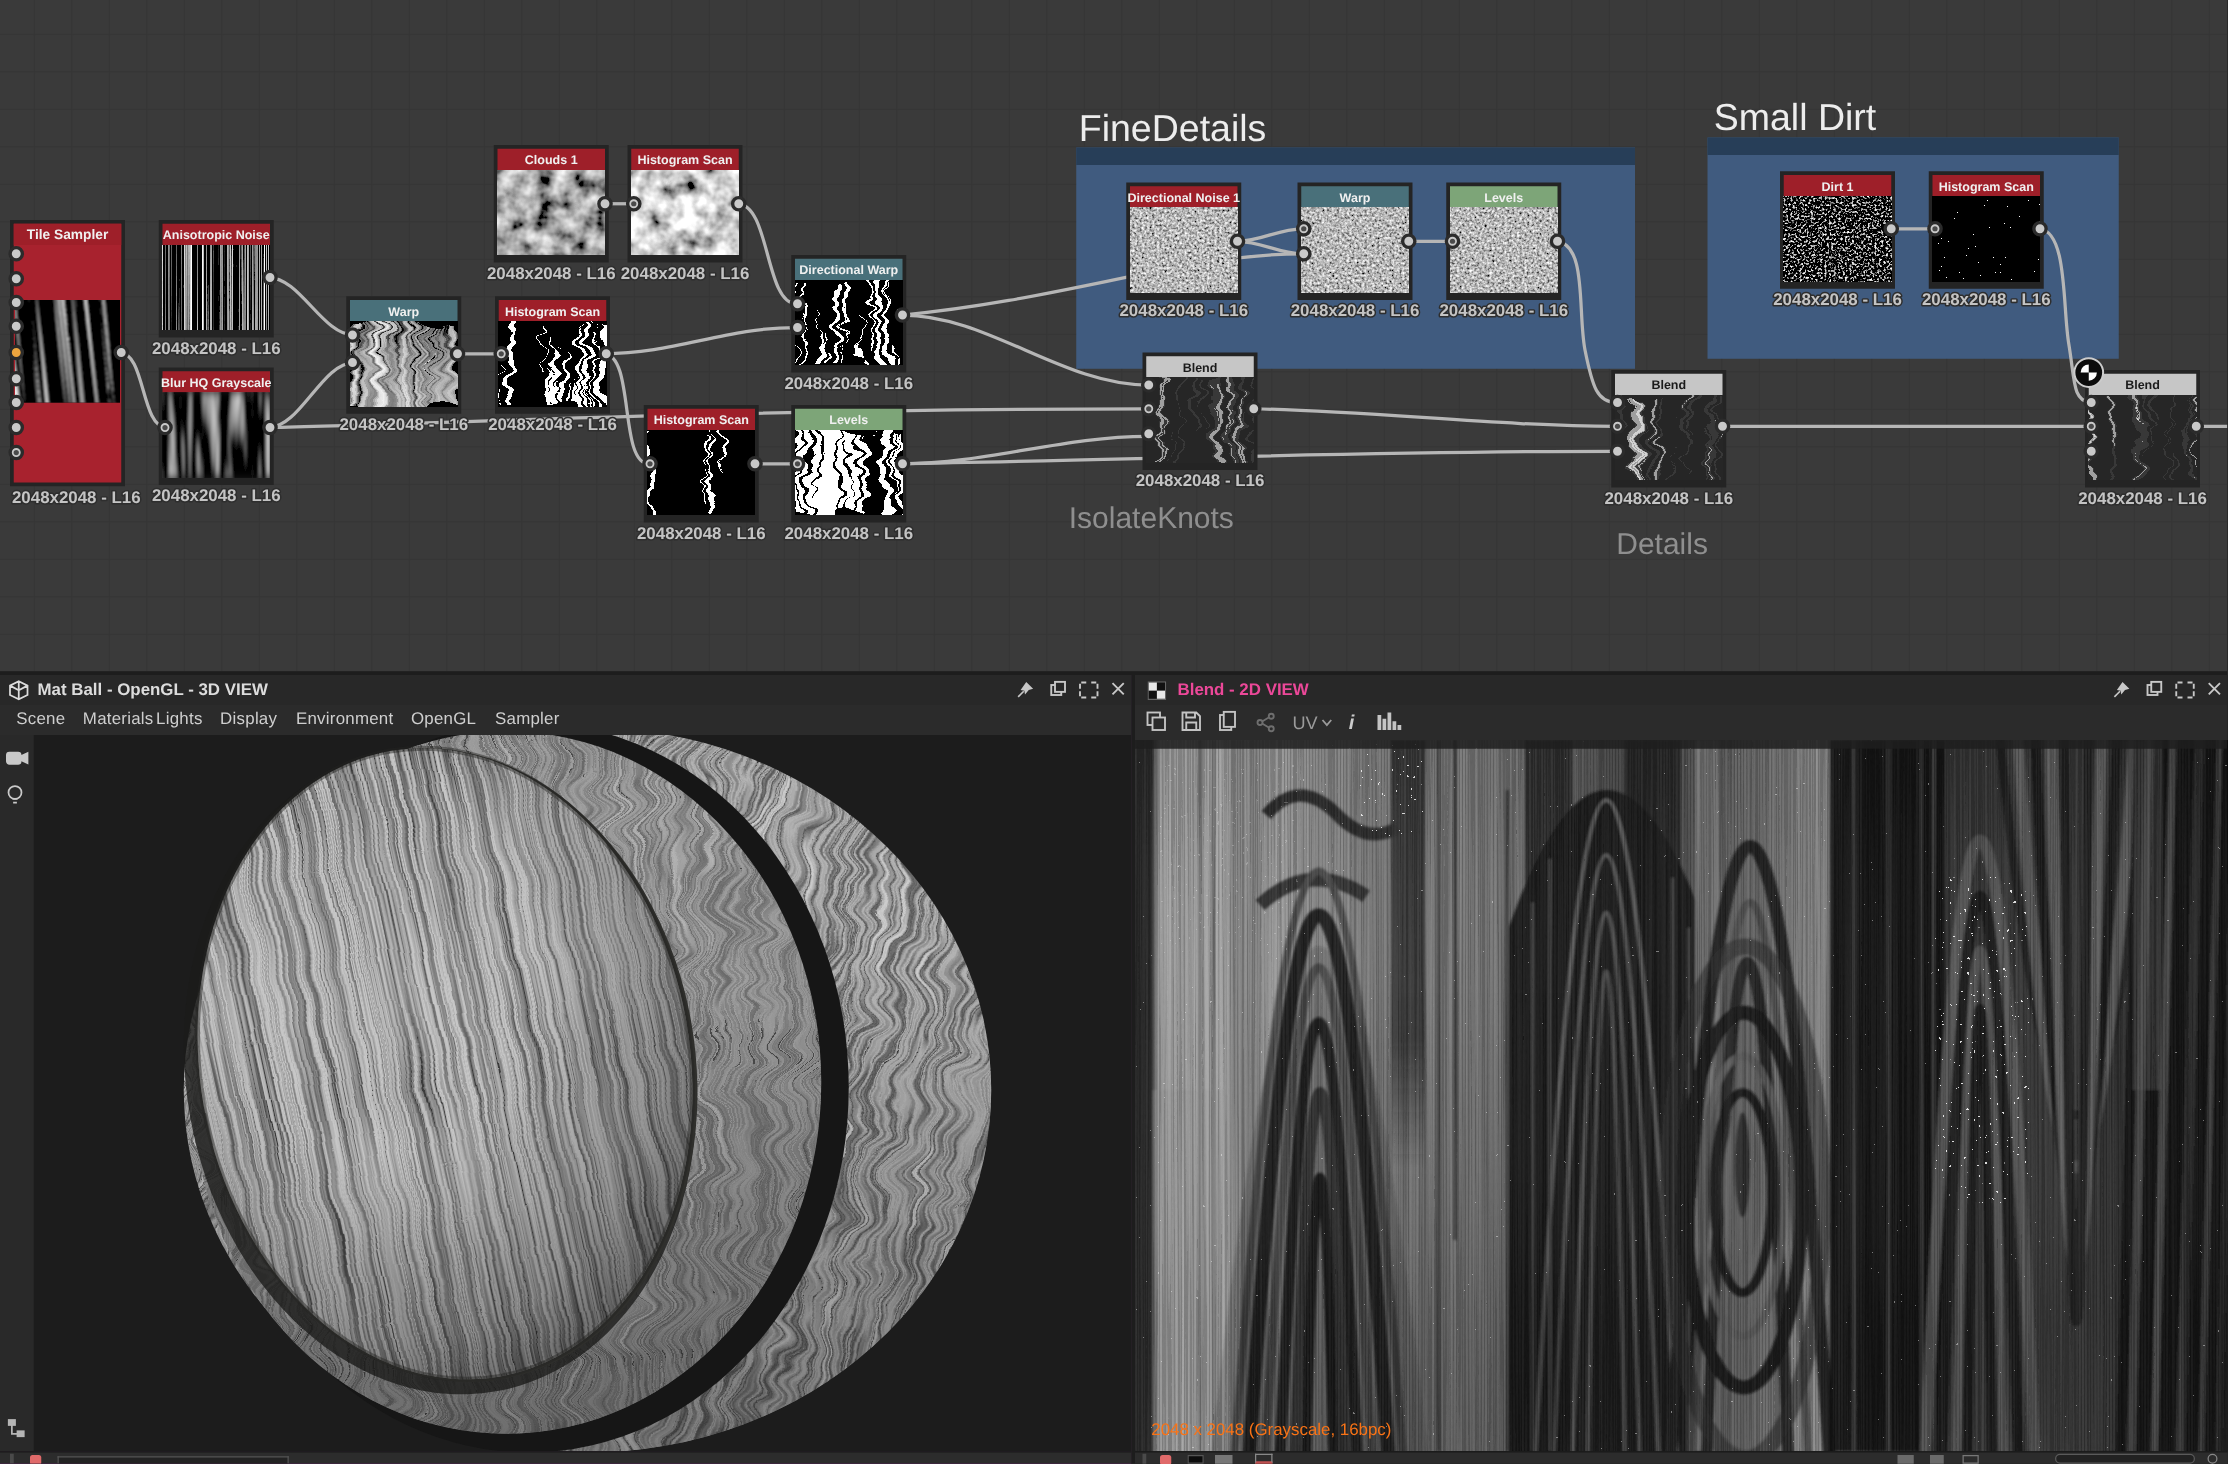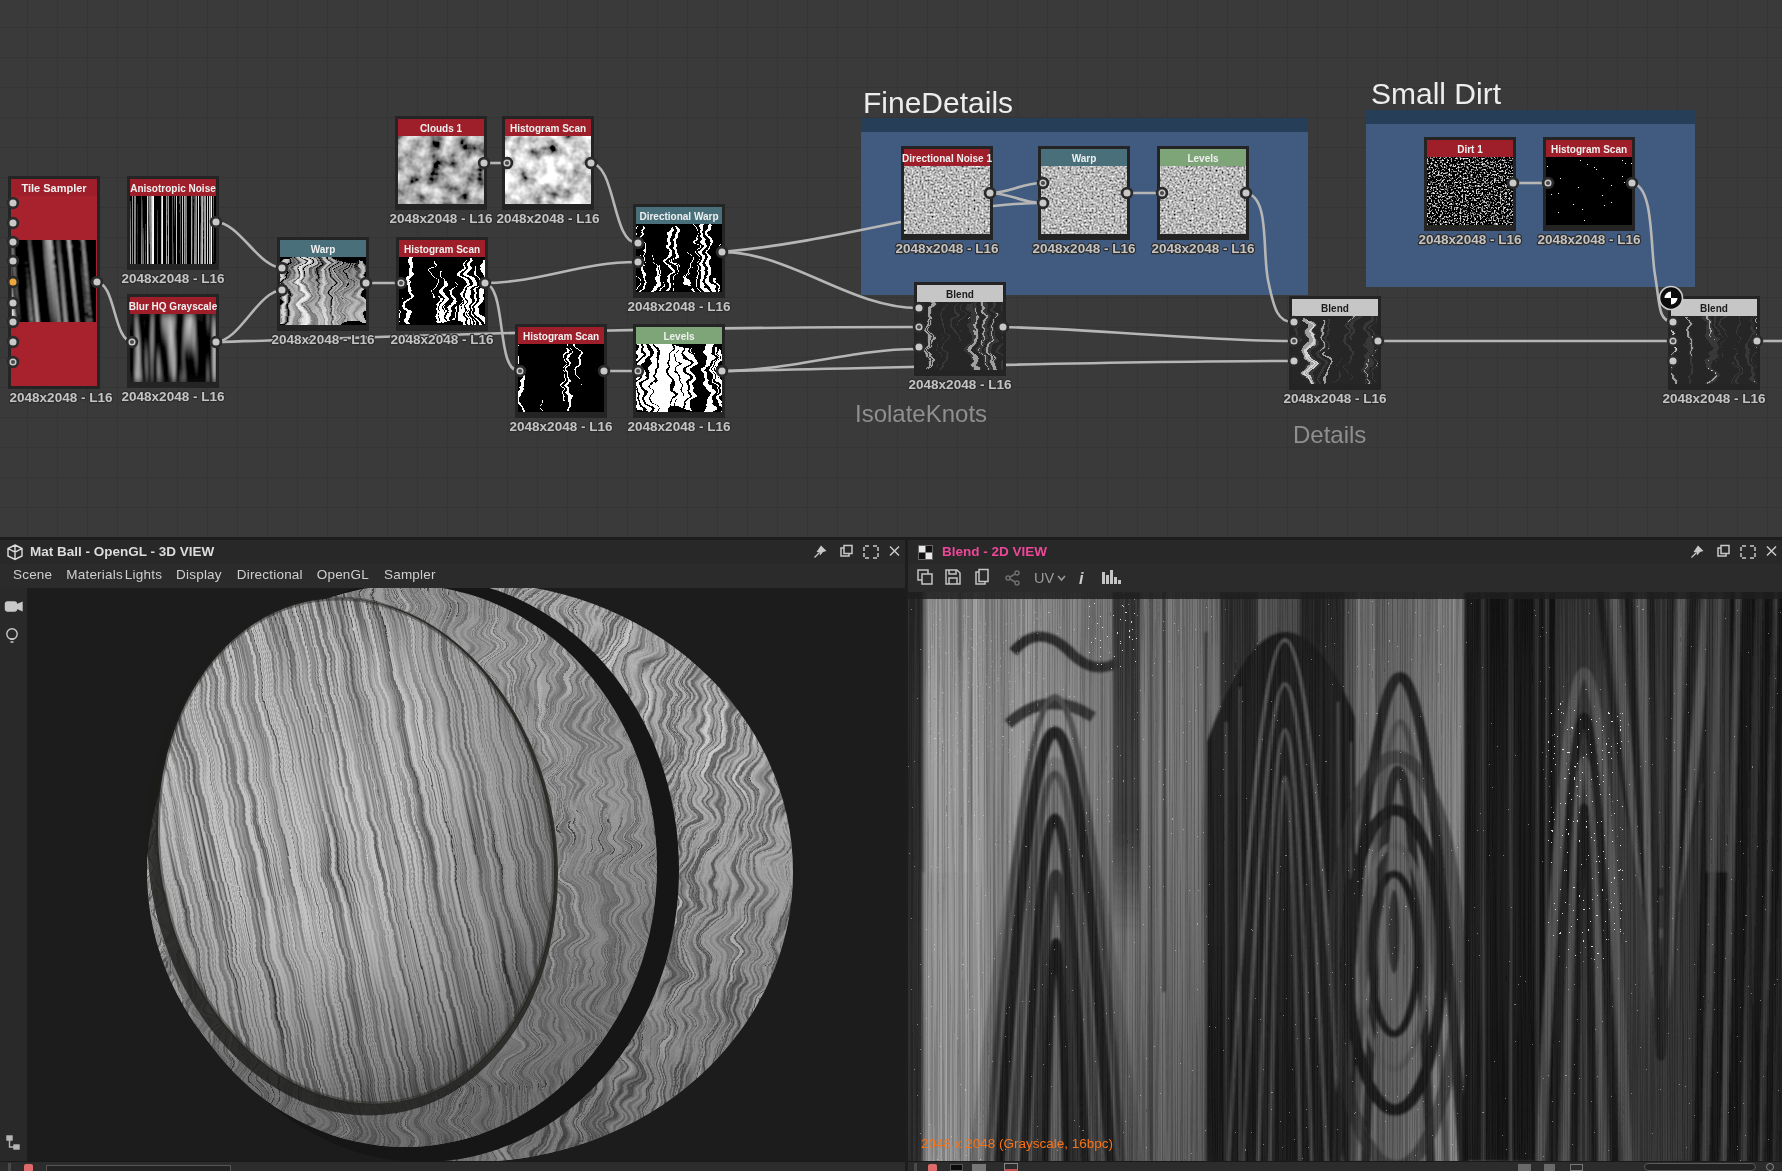--- a/index.html
+++ b/index.html
@@ -482,21 +482,21 @@
           <path d="M7,9 L2.5,13.5" stroke-width="1.3"></path>
         <rect x="29" y="4" width="8" height="8"></rect>
           <rect x="32" y="1.5" width="8" height="8" fill="#282828"></rect>
         <path d="M53,2 h4 M61,2 h4 M53,14 h4 M61,14 h4 M52,3 v4 M52,9 v4 M66,3 v4 M66,9 v4"></path>
         <path d="M78,2.5 L87,11.5 M87,2.5 L78,11.5"></path>
       </g>
     </svg>
 
     <div class="abs" style="left:0;top:24px;width:905px;height:24px;background:#2b2b2b"></div>
     <div class="abs" style="left:13px;top:27px;font-size:13.5px;color:#cfcfcf;letter-spacing:0.2px">
-      <span style="margin-right:14px">Scene</span><span style="margin-right:2px">Materials</span><span style="margin-right:14px">Lights</span><span style="margin-right:15px">Display</span><span style="margin-right:14px">Directional</span><span style="margin-right:15px">OpenGL</span><span>Sampler</span>
+      <span style="margin-right:14px">Scene</span><span style="margin-right:2px">Materials</span><span style="margin-right:14px">Lights</span><span style="margin-right:15px">Display</span><span style="margin-right:14px">Environment</span><span style="margin-right:15px">OpenGL</span><span>Sampler</span>
     </div>
 
     <div class="abs" style="left:0;top:48px;width:905px;height:573px;background:#1c1c1c;overflow:hidden">
       <svg class="abs" style="left:0;top:0" width="905" height="573" viewBox="0 0 905 573">
         <defs>
           <filter id="fDisc" x="0" y="0" width="1" height="1">
             <feTurbulence type="turbulence" baseFrequency="0.26 0.0018" numOctaves="3" seed="8" result="s"></feTurbulence>
             <feTurbulence type="fractalNoise" baseFrequency="0.008 0.025" numOctaves="2" seed="5" result="d"></feTurbulence>
             <feDisplacementMap in="s" in2="d" scale="10" xChannelSelector="R" yChannelSelector="G"></feDisplacementMap>
             <feColorMatrix type="saturate" values="0"></feColorMatrix>

